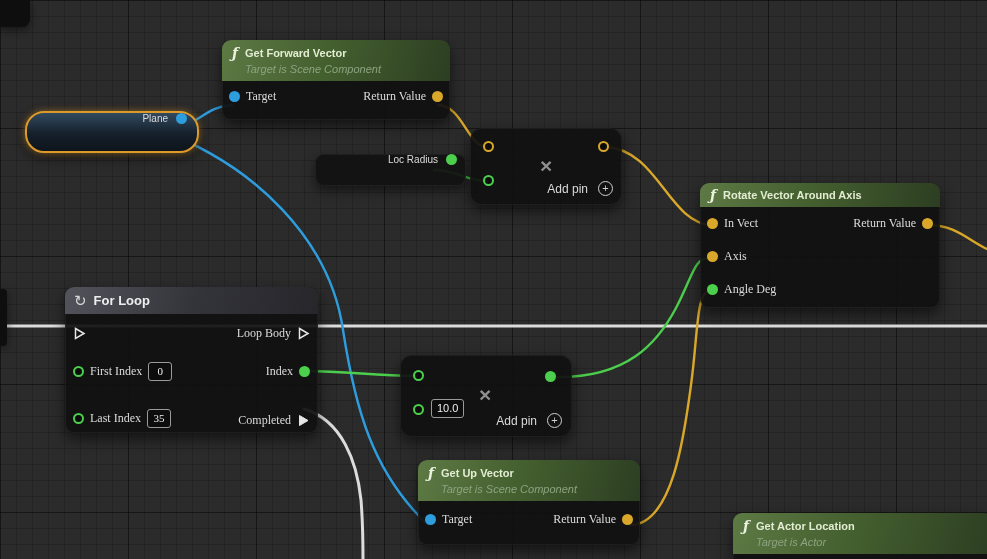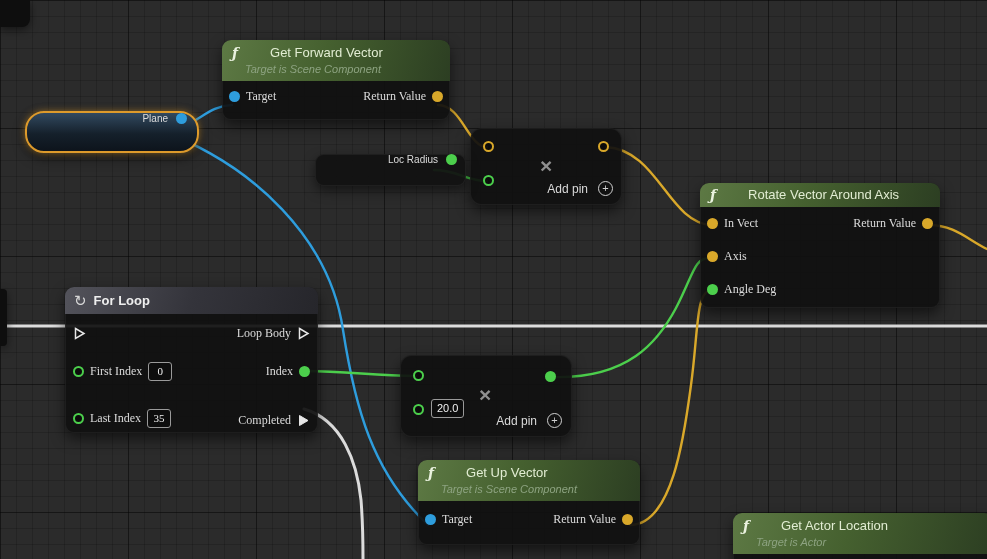--- a/index.html
+++ b/index.html
@@ -26,21 +26,21 @@
     box-shadow:0 6px 14px rgba(0,0,0,.55), inset 0 0 0 1px rgba(255,255,255,.05);
     font-size:12px;}
   .hdr-green{display:flex;align-items:flex-start;gap:7px;padding:5px 10px 6px;
     border-radius:9px 9px 0 0;
     background:linear-gradient(105deg,#5d7944 0%,#45602f 45%,#2c3e22 100%);}
   .hdr-gray{display:flex;align-items:center;gap:7px;height:27px;padding:0 9px;
     border-radius:9px 9px 0 0;
     background:linear-gradient(105deg,#53535b 0%,#34343b 50%,#26262b 100%);}
   .fn-icon{font-family:"DejaVu Serif",serif;font-style:italic;font-weight:bold;
     color:#eaf2df;font-size:14px;line-height:16px;}
-  .t-title{font-weight:normal;color:#e2edd3;font-size:13px;line-height:16px;margin-left:25px;}
+  .t-title{font-weight:bold;color:#e2edd3;font-size:11px;line-height:16px;}
   .t-sub{font-style:italic;color:#8da381;font-size:11px;margin-top:2px;}
   .loop-icon{color:#d6d6d6;font-size:15px;line-height:1;}
   .gray-title{font-weight:bold;color:#eee;font-size:13px;}
 
   .prow{display:flex;align-items:center;justify-content:space-between;padding:0 7px;}
   .pgrp{display:flex;align-items:center;gap:6px;font-family:Liberation Serif, serif;}
   .plabel{color:#dcdcdc;white-space:nowrap;}
   .pin{width:11px;height:11px;border-radius:50%;flex:none;box-sizing:border-box;}
   .pin.f{background:var(--c);}
   .pin.h{border:2.6px solid var(--c);background:rgba(0,0,0,.35);}
@@ -202,21 +202,21 @@
         </svg>
       </span>
     </div>
   </div>
 
   <div class="node mult" style="left:400px;top:355px;width:172px;height:82px;border-radius:12px;">
     <span class="pin h" style="--c:#4ccf4c;left:13px;top:15px;"></span>
     <span class="pin h" style="--c:#4ccf4c;left:13px;top:49px;"></span>
     <span class="pin f" style="--c:#4ccf4c;left:145px;top:16px;"></span>
     <span class="op" style="left:79px;top:29px;">×</span>
-    <span class="vbox" style="position:absolute;left:31px;top:44px;">20.0</span>
+    <span class="vbox" style="position:absolute;left:31px;top:44px;">10.0</span>
     <span class="addpin" style="right:10px;bottom:9px;">
       <span>Add pin</span>
       <span class="plus-circle">+</span>
     </span>
   </div>
 
   <div class="node" style="left:418px;top:460px;width:222px;height:85px;">
     <div class="hdr-green">
       <span class="fn-icon">ƒ</span>
       <span>

